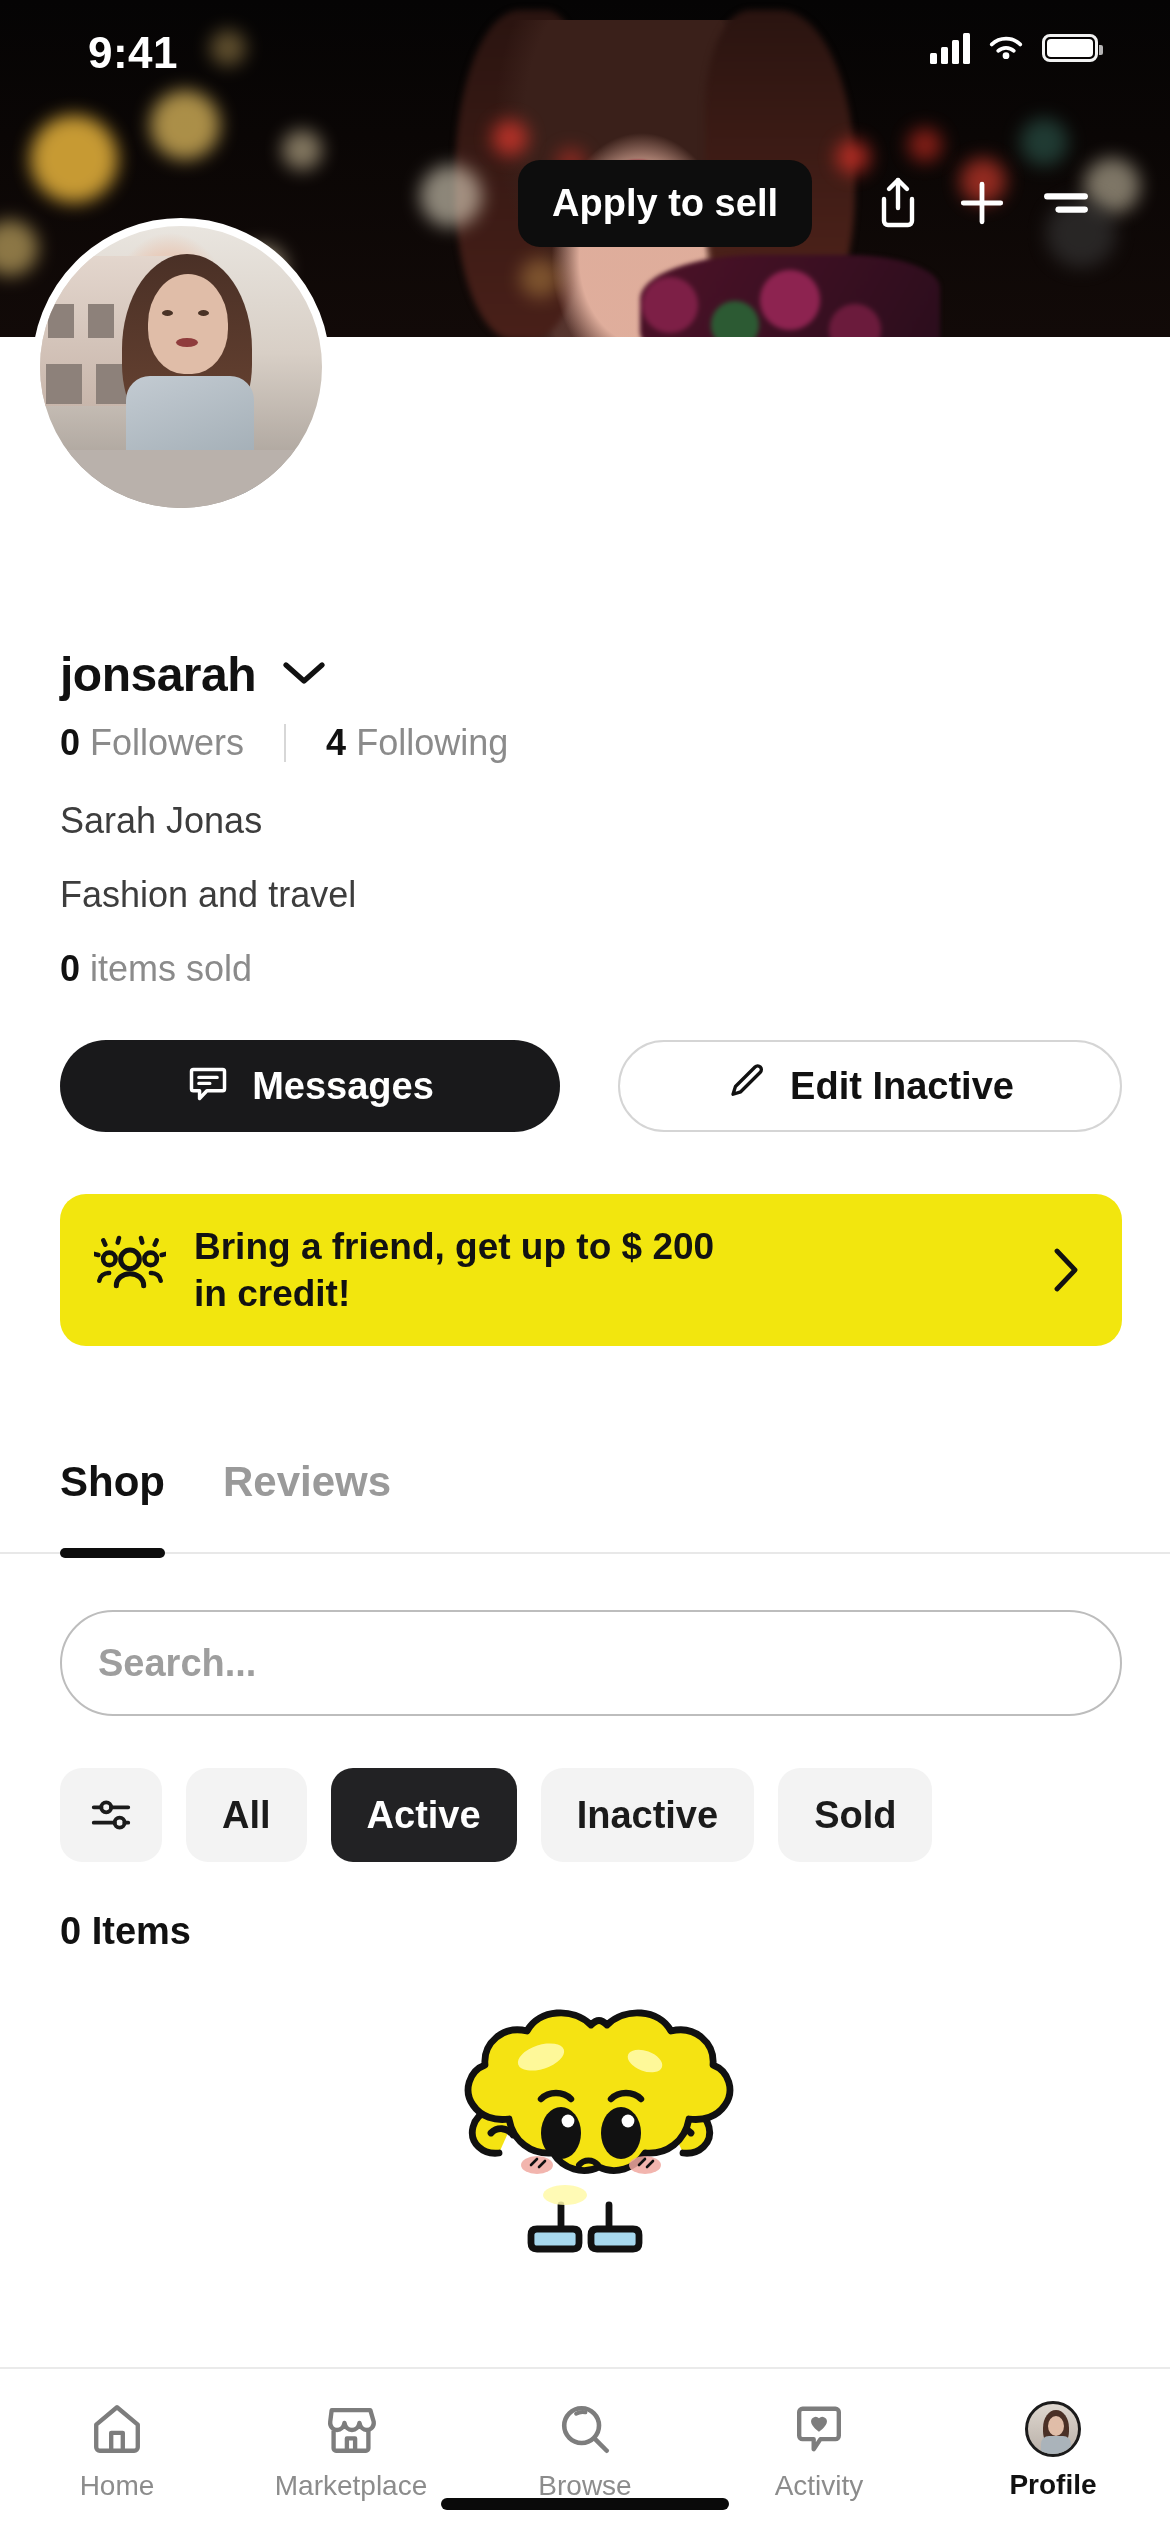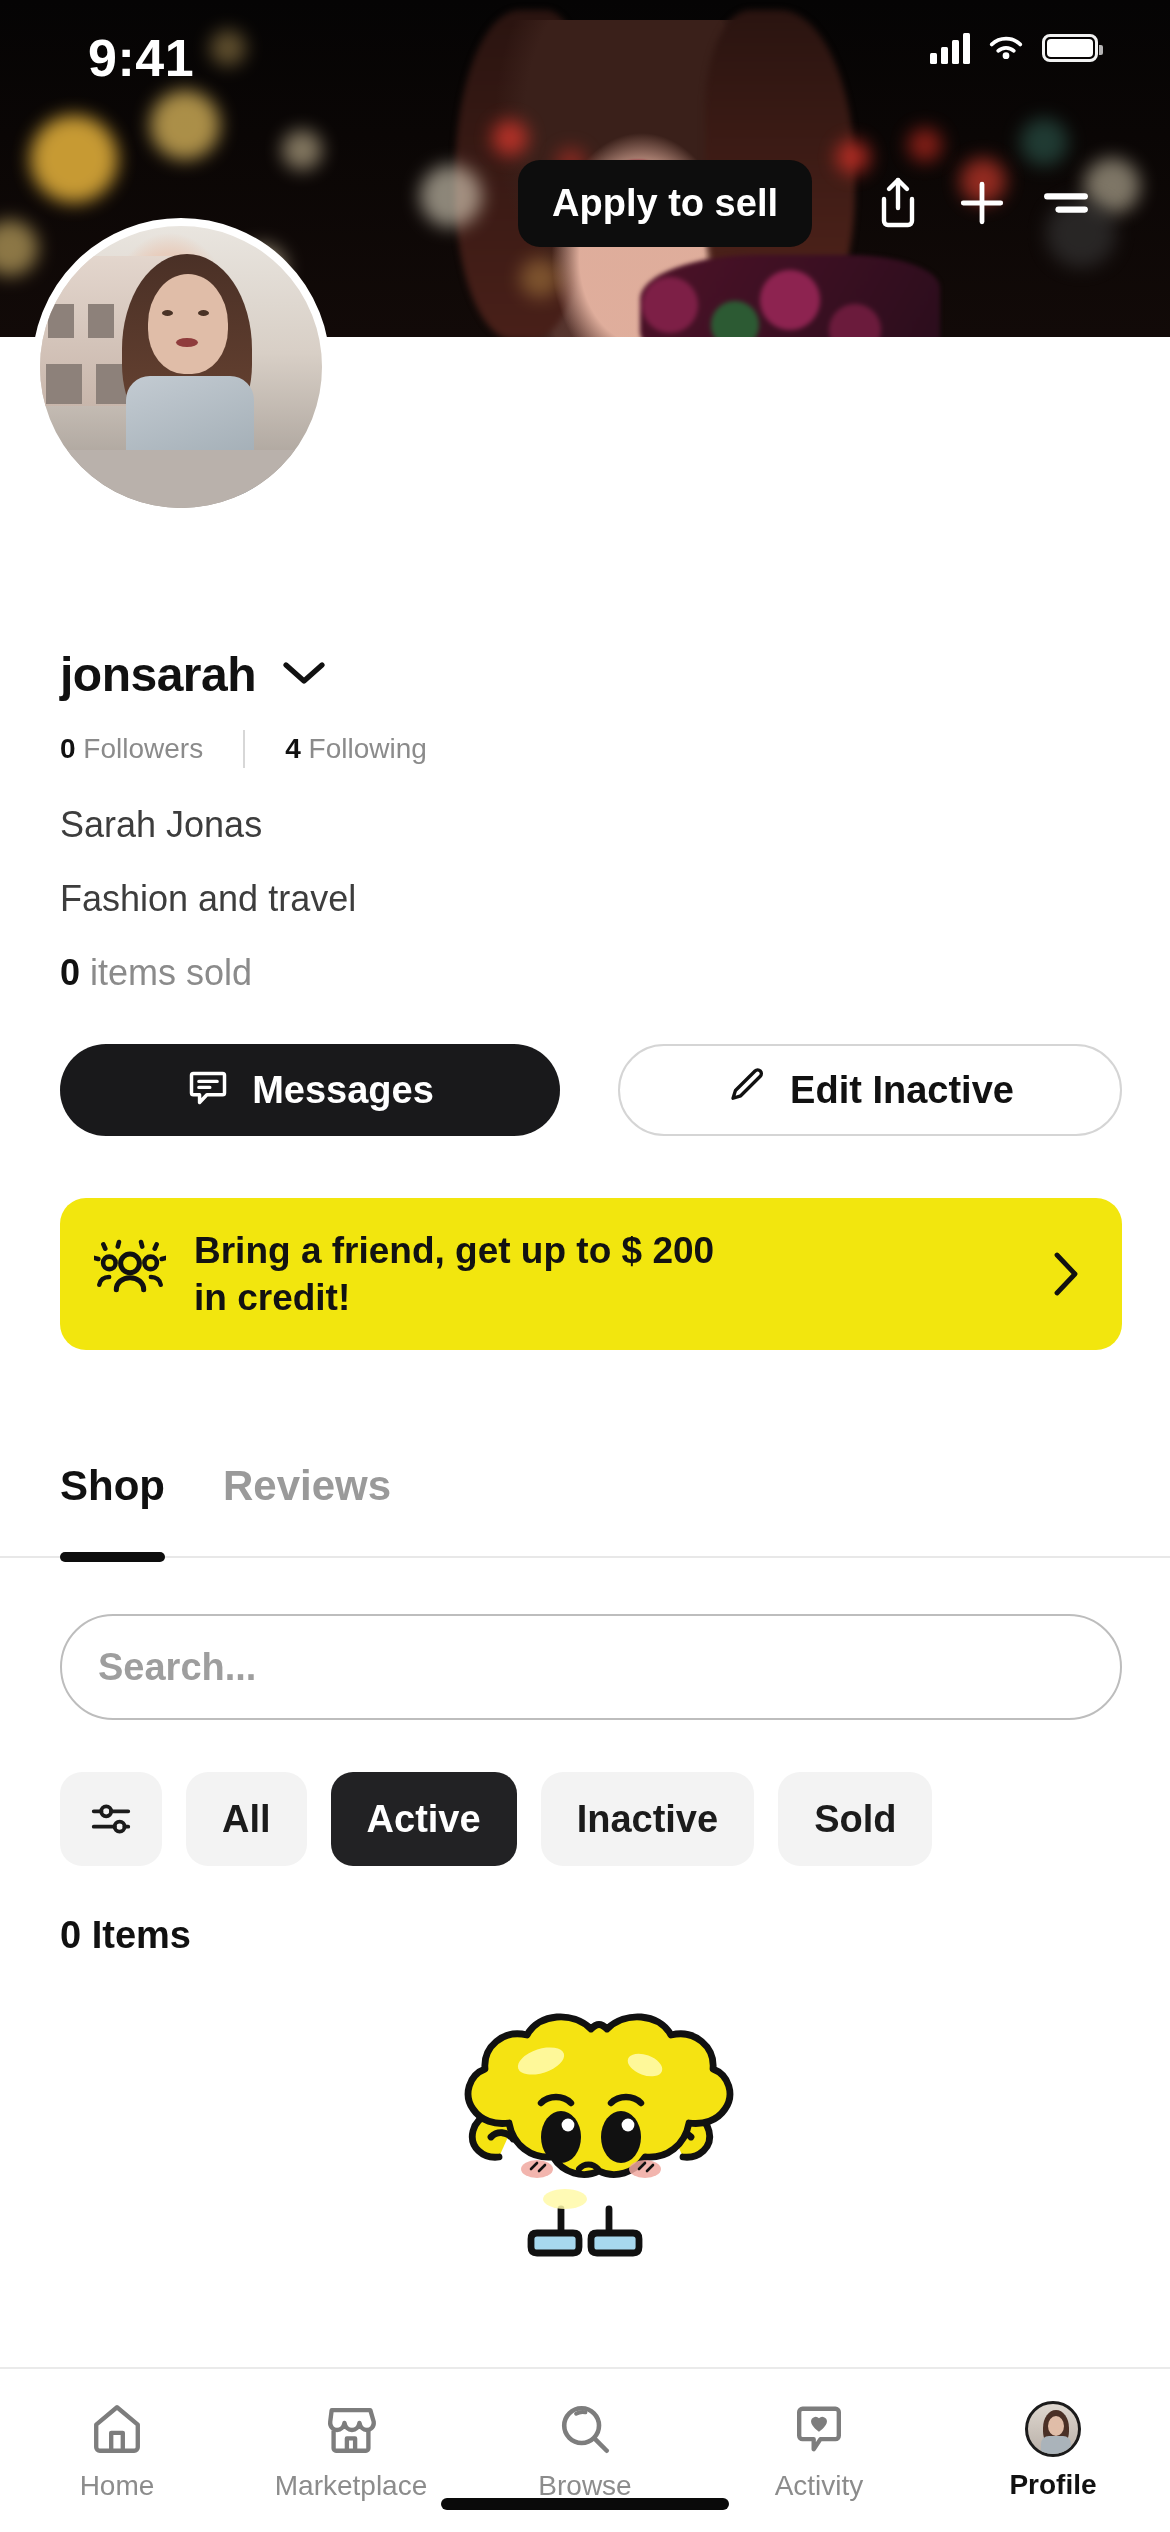--- a/index.html
+++ b/index.html
@@ -40,21 +40,21 @@
       radial-gradient(circle at 30px 50px,#7d1f46 0 26px,rgba(0,0,0,0) 30px),
       radial-gradient(circle at 95px 70px,#2c5a33 0 22px,rgba(0,0,0,0) 26px),
       radial-gradient(circle at 150px 45px,#8d2350 0 28px,rgba(0,0,0,0) 32px),
       radial-gradient(circle at 215px 75px,#6b1b3c 0 24px,rgba(0,0,0,0) 28px),
       linear-gradient(120deg,#4d1228,#2a0d1c);
     filter: blur(2px); border-radius: 40% 30% 20% 30%;
   }
 
   
   .statusbar { position:absolute; top:0; left:0; width:1170px; height:120px; z-index:40; }
-  .clock { position:absolute; left:88px; top:28px; color:#fff; font-size:52px; font-weight:600; letter-spacing:0.5px; }
+  .clock { position:absolute; left:88px; top:28px; color:#fff; font-size:44px; font-weight:600; letter-spacing:0.5px; }
   .st-right { position:absolute; right:72px; top:32px; display:flex; align-items:center; gap:14px; }
   .sig { display:flex; align-items:flex-end; gap:4px; height:32px; }
   .sig i { display:block; width:7px; background:#fff; border-radius:1.5px; }
   .sig i:nth-child(1){height:11px;} .sig i:nth-child(2){height:17px;}
   .sig i:nth-child(3){height:24px;} .sig i:nth-child(4){height:31px;}
   .batt { width:56px; height:28px; border:3px solid rgba(255,255,255,.95); border-radius:8px; position:relative; }
   .batt::after{content:"";position:absolute;right:-8px;top:8px;width:4px;height:10px;background:rgba(255,255,255,.7);border-radius:0 2px 2px 0;}
   .batt i{position:absolute;left:2px;top:2px;bottom:2px;width:46px;background:#fff;border-radius:4px;}
 
   
@@ -82,21 +82,21 @@
   .av-top{position:absolute;left:86px;top:150px;width:128px;height:120px;background:linear-gradient(160deg,#c3cbd2,#9aa6ae);border-radius:24px 24px 10px 10px;}
   .av-road{position:absolute;left:0;bottom:0;width:100%;height:58px;background:#b9b1ab;}
 
   
   .body { position:absolute; top:337px; left:0; width:1170px; }
   .pad { padding-left:60px; padding-right:48px; }
 
   .username-row { display:flex; align-items:center; gap:26px; margin-top:310px; }
   .username { font-size:48px; font-weight:700; color:#111; letter-spacing:-0.5px; }
 
-  .stats { display:flex; align-items:center; gap:12px; margin-top:28px; font-size:28px; color:#8b8b8b; }
+  .stats { display:flex; align-items:center; gap:12px; margin-top:20px; font-size:36px; color:#8b8b8b; }
   .stats b { color:#111; font-weight:700; }
   .divider-v { width:2px; height:38px; background:#d7d7d7; margin:0 28px; }
 
   .bio-name { margin-top:36px; font-size:36px; color:#3d3d3d; }
   .bio-desc { margin-top:32px; font-size:36px; color:#3d3d3d; }
   .sold { margin-top:32px; font-size:36px; color:#8b8b8b; }
   .sold b { color:#111; font-weight:700; }
 
   
   .actions { display:flex; gap:58px; margin-top:50px; }

